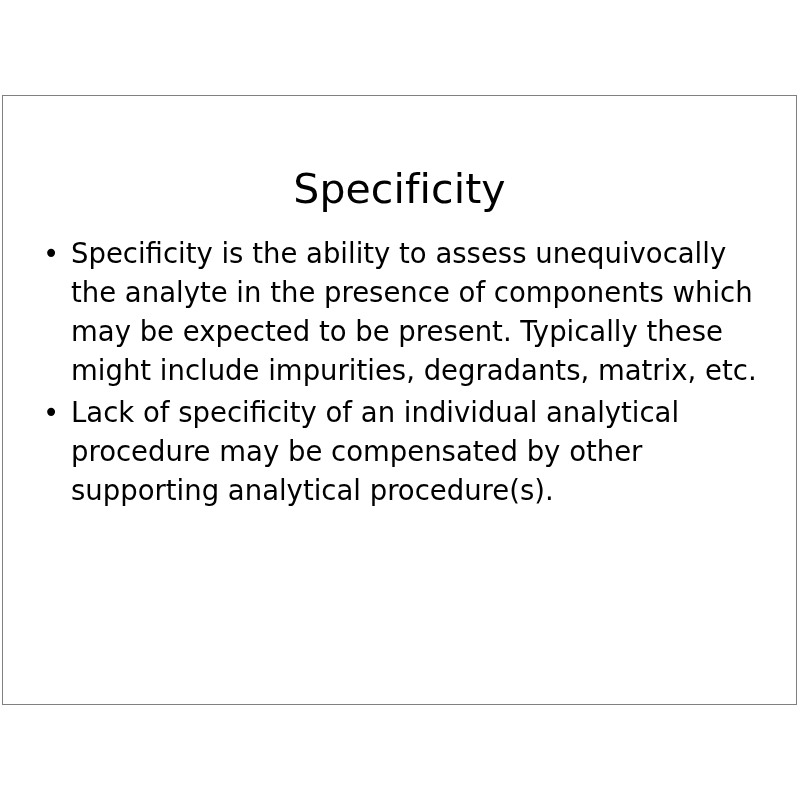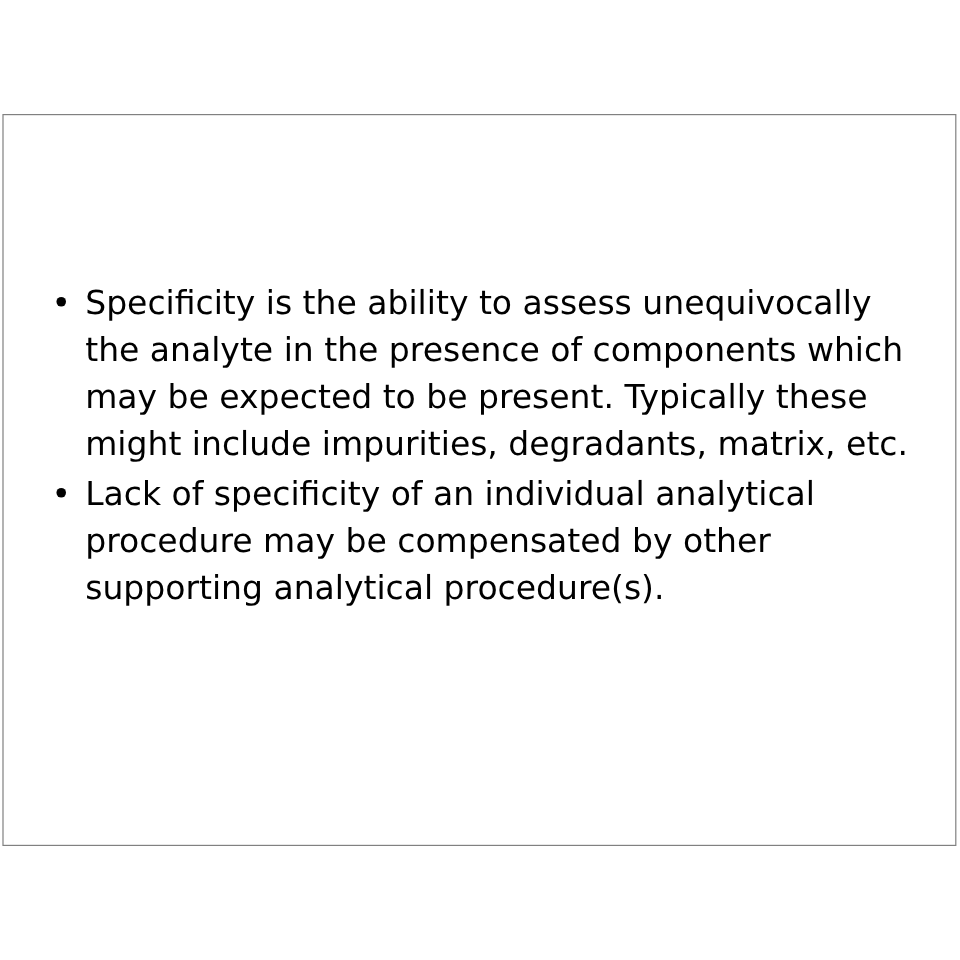--- a/index.html
+++ b/index.html
@@ -79,20 +79,21 @@
   .bullet-text {
     display: block;
   }
 </style>
 </head>
 <body>
 
 <div class="slide-canvas">
   <div class="slide-frame">
 
+    <h1 class="slide-title">Specificity</h1>
 
     <div class="slide-body">
 
       <div class="bullet-item">
         <span class="bullet-marker">•</span>
         <span class="bullet-text">Specificity is the ability to assess unequivocally the analyte in the presence of components which may be expected to be present. Typically these might include impurities, degradants, matrix, etc.</span>
       </div>
 
       <div class="bullet-item">
         <span class="bullet-marker">•</span>

